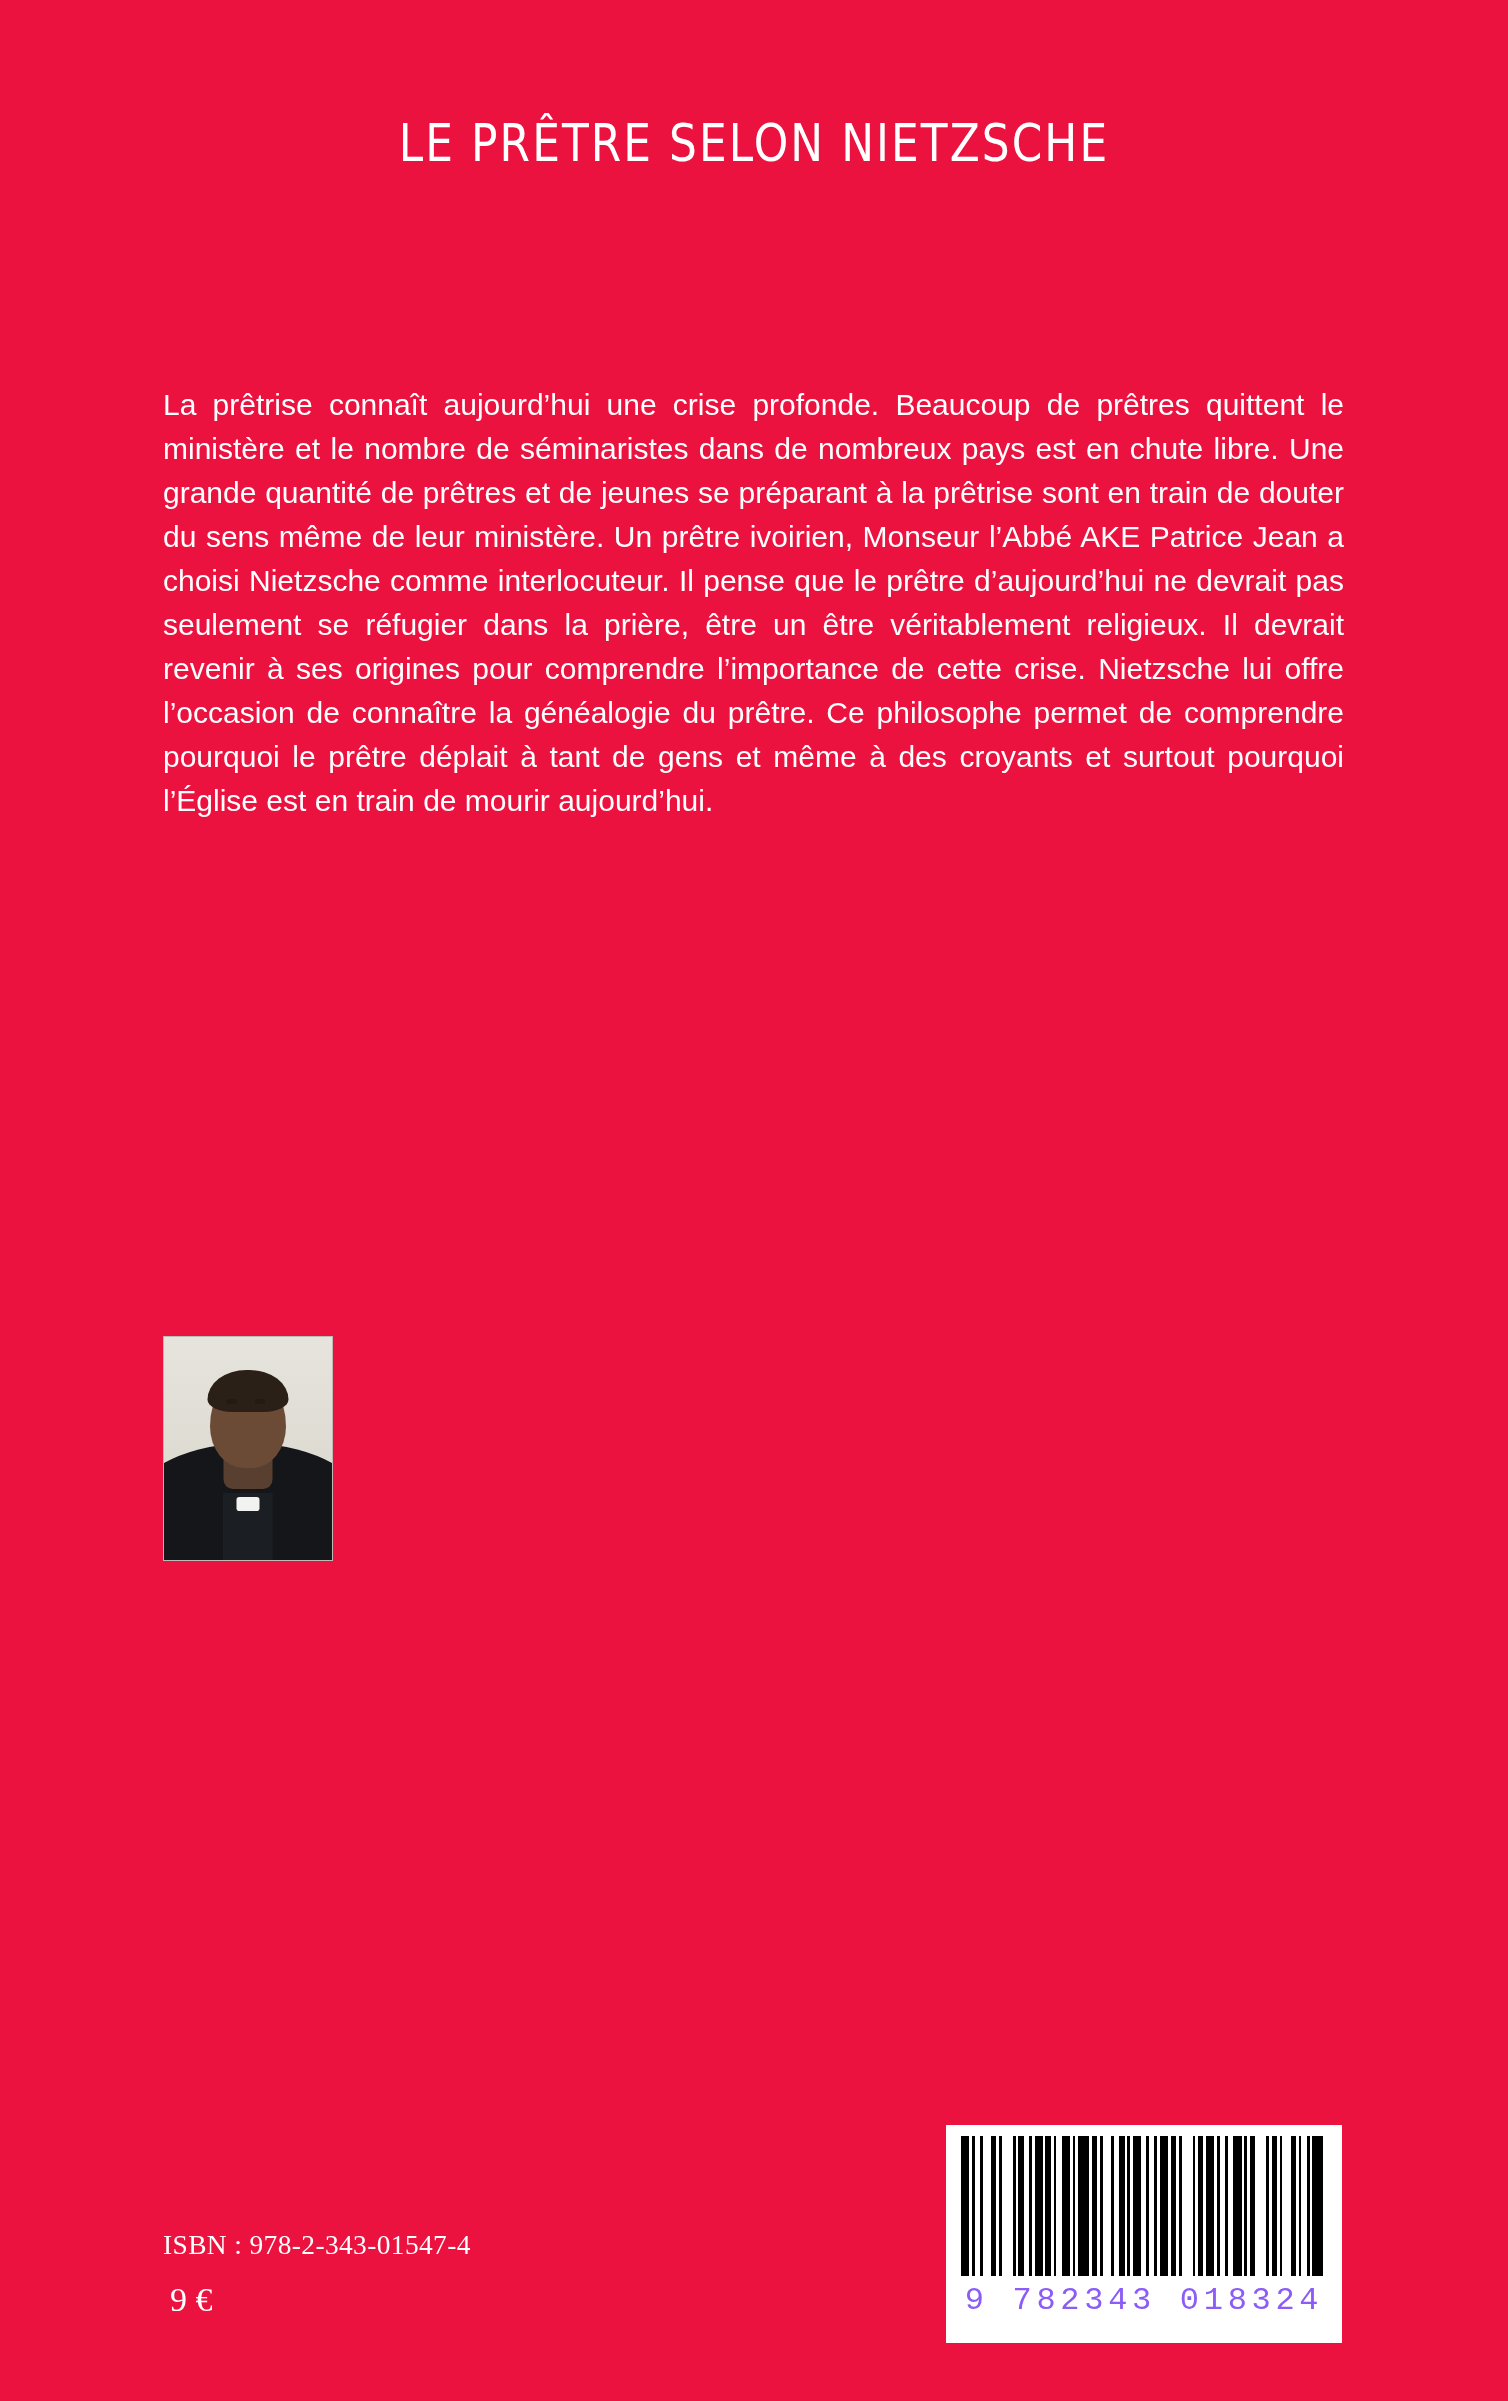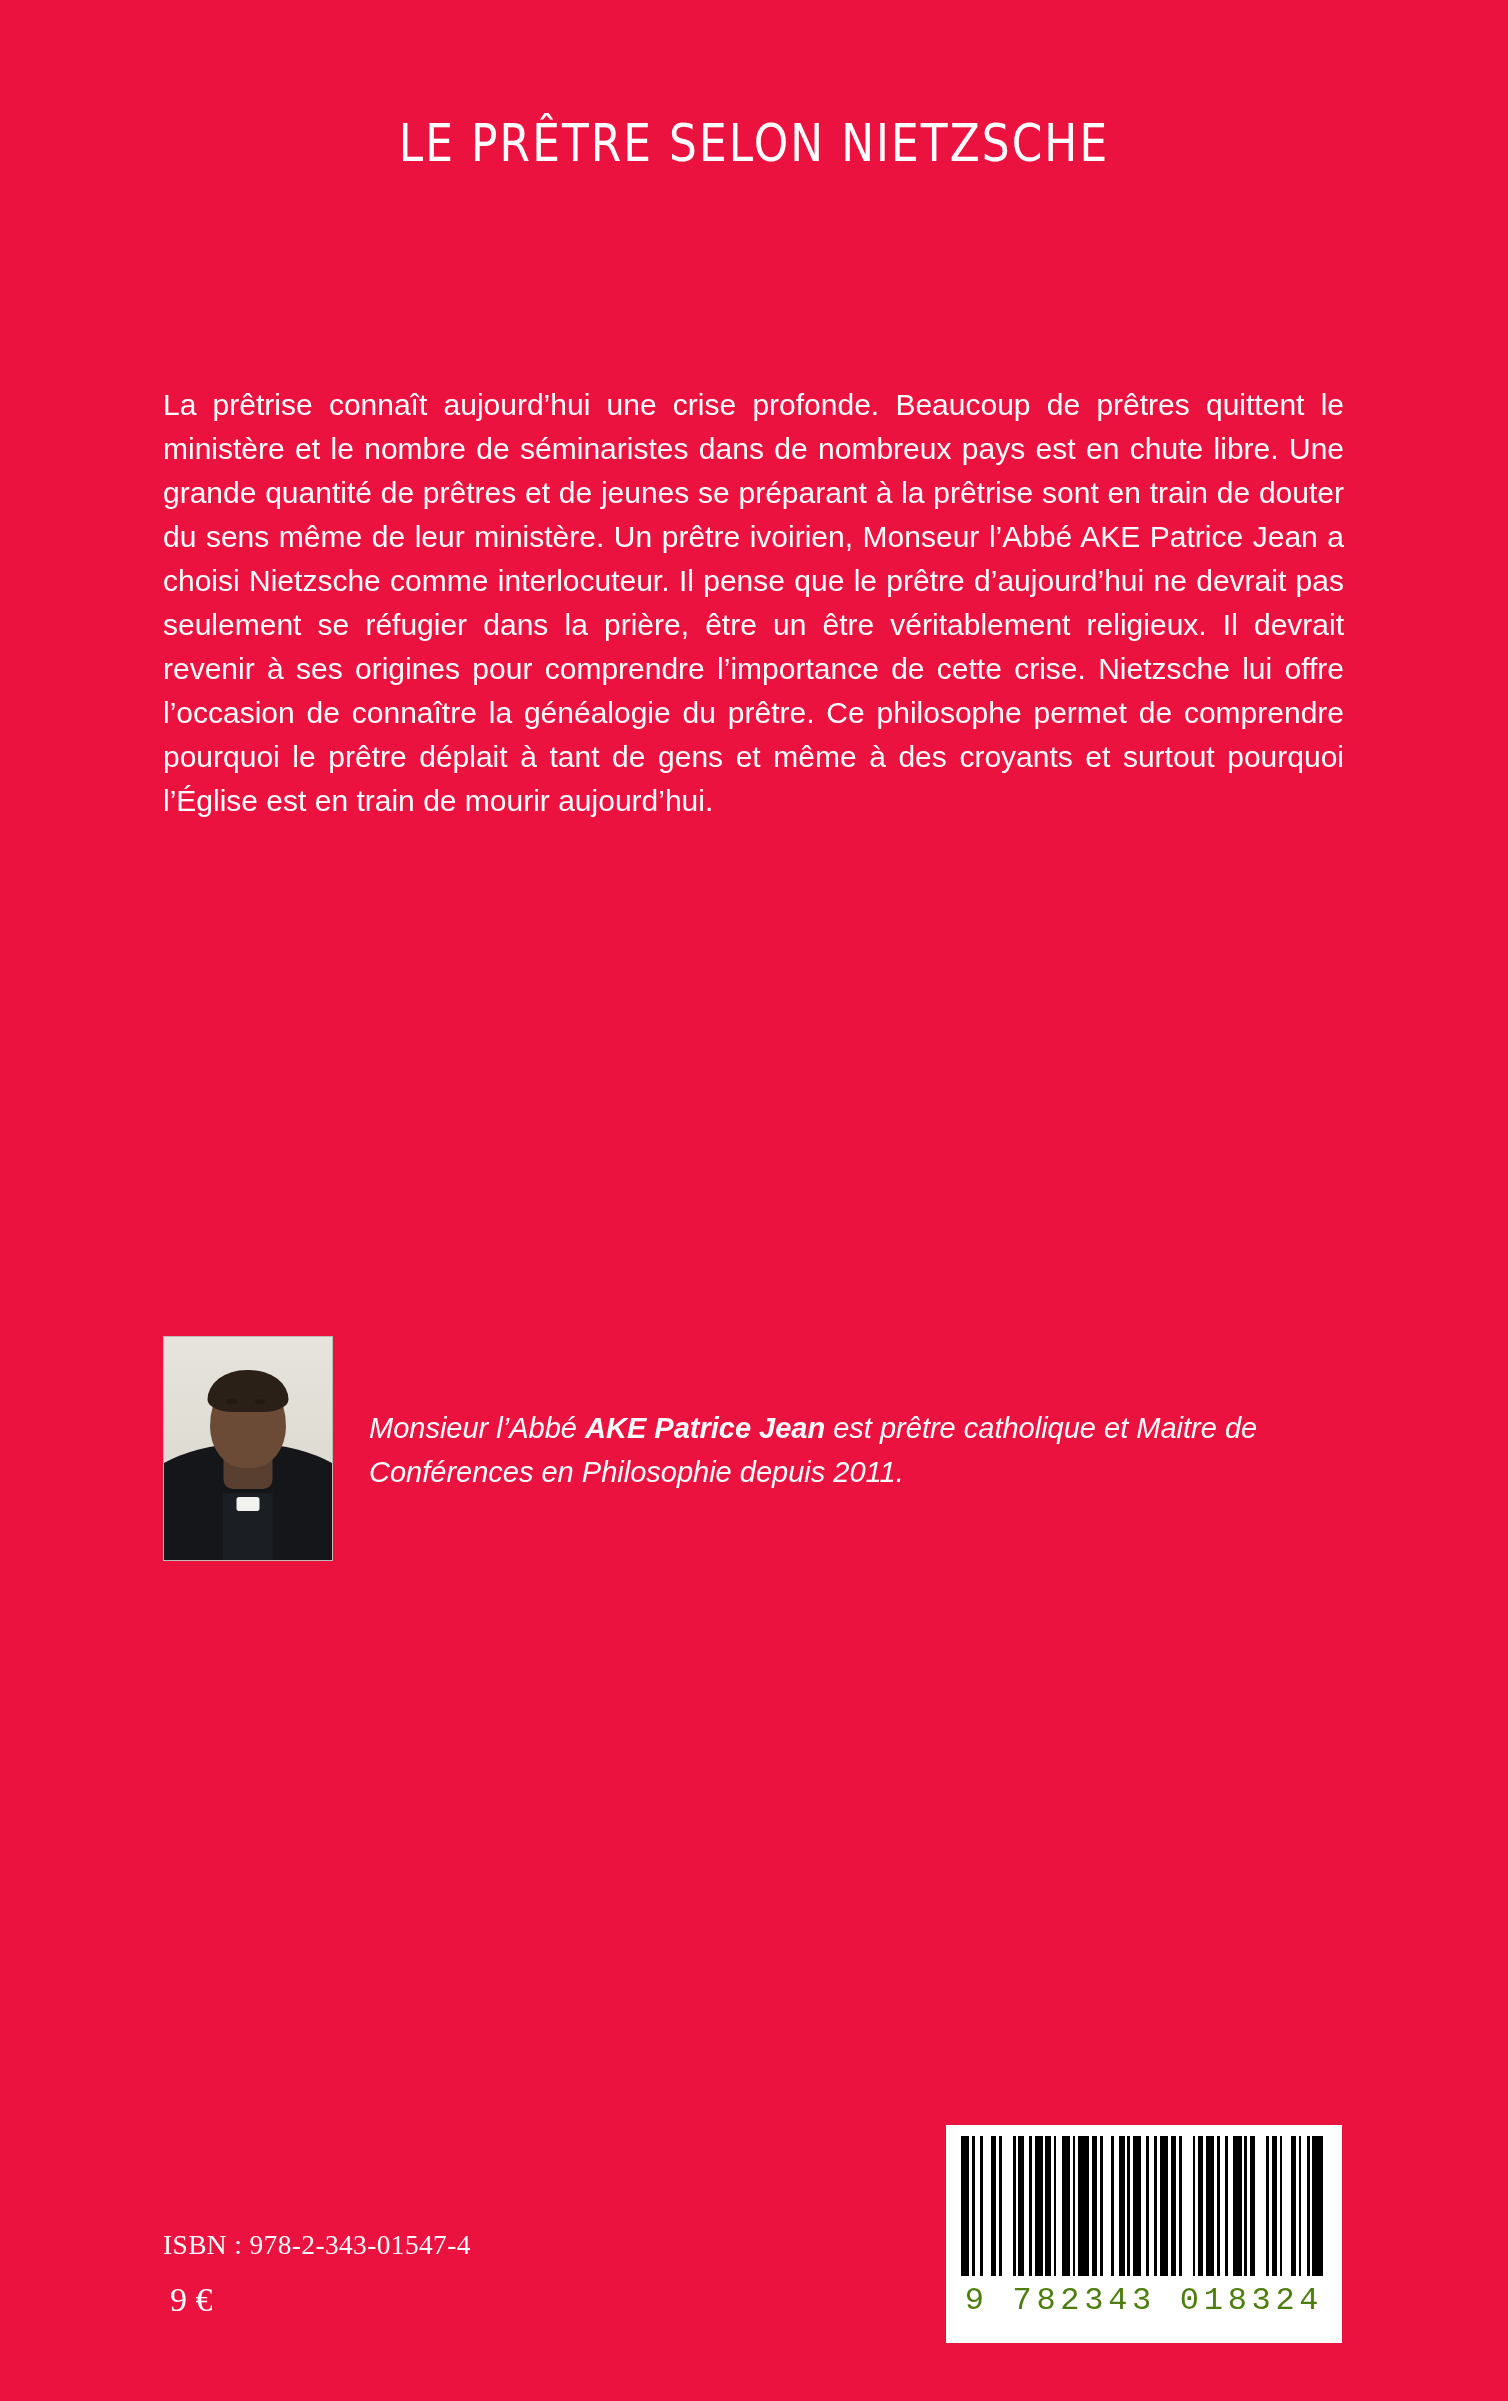--- a/index.html
+++ b/index.html
@@ -203,21 +203,21 @@
     display: block;
     background: #000;
     height: 100%;
   }
   .barcode-digits {
     margin-top: 5.7px;
     text-align: center;
     font-family: "Liberation Mono", monospace;
     font-size: 32px;
     letter-spacing: 4.7px;
-    color: #4d7c0f;
+    color: #8b5cf6;
   }
 </style>
 </head>
 <body>
 
 <div class="page">
 
   <div class="title">LE PRÊTRE SELON NIETZSCHE</div>
 
   <div class="blurb">La prêtrise connaît aujourd’hui une crise profonde. Beaucoup de prêtres quittent le ministère et le nombre de séminaristes dans de nombreux pays est en chute libre. Une grande quantité de prêtres et de jeunes se préparant à la prêtrise sont en train de douter du sens même de leur ministère. Un prêtre ivoirien, Monseur l’Abbé AKE Patrice Jean a choisi Nietzsche comme interlocuteur. Il pense que le prêtre d’aujourd’hui ne devrait pas seulement se réfugier dans la prière, être un être véritablement religieux. Il devrait revenir à ses origines pour comprendre l’importance de cette crise. Nietzsche lui offre l’occasion de connaître la généalogie du prêtre. Ce philosophe permet de comprendre pourquoi le prêtre déplait à tant de gens et même à des croyants et surtout pourquoi l’Église est en train de mourir aujourd’hui.</div>
@@ -227,23 +227,20 @@
       <span class="ph-bg"></span>
       <span class="ph-suit"></span>
       <span class="ph-shirt"></span>
       <span class="ph-neck"></span>
       <span class="ph-head"></span>
       <span class="ph-hair"></span>
       <span class="ph-eye l"></span>
       <span class="ph-eye r"></span>
       <span class="ph-collar"></span>
     </div>
-    <div class="author-text">
-      <span>Monsieur l’Abbé </span><b>AKE Patrice Jean</b><span> est prêtre catholique  et Maitre de Conférences en Philosophie depuis 2011.</span>
-    </div>
   </div>
 
   <div class="isbn">ISBN : 978-2-343-01547-4</div>
 
   <div class="price">9 €</div>
 
   <div class="barcode-box">
     <div class="bars" id="bars">
         <i style="width: 8.2px;"></i>
         <i style="width: 2.7px; background: transparent;"></i>

